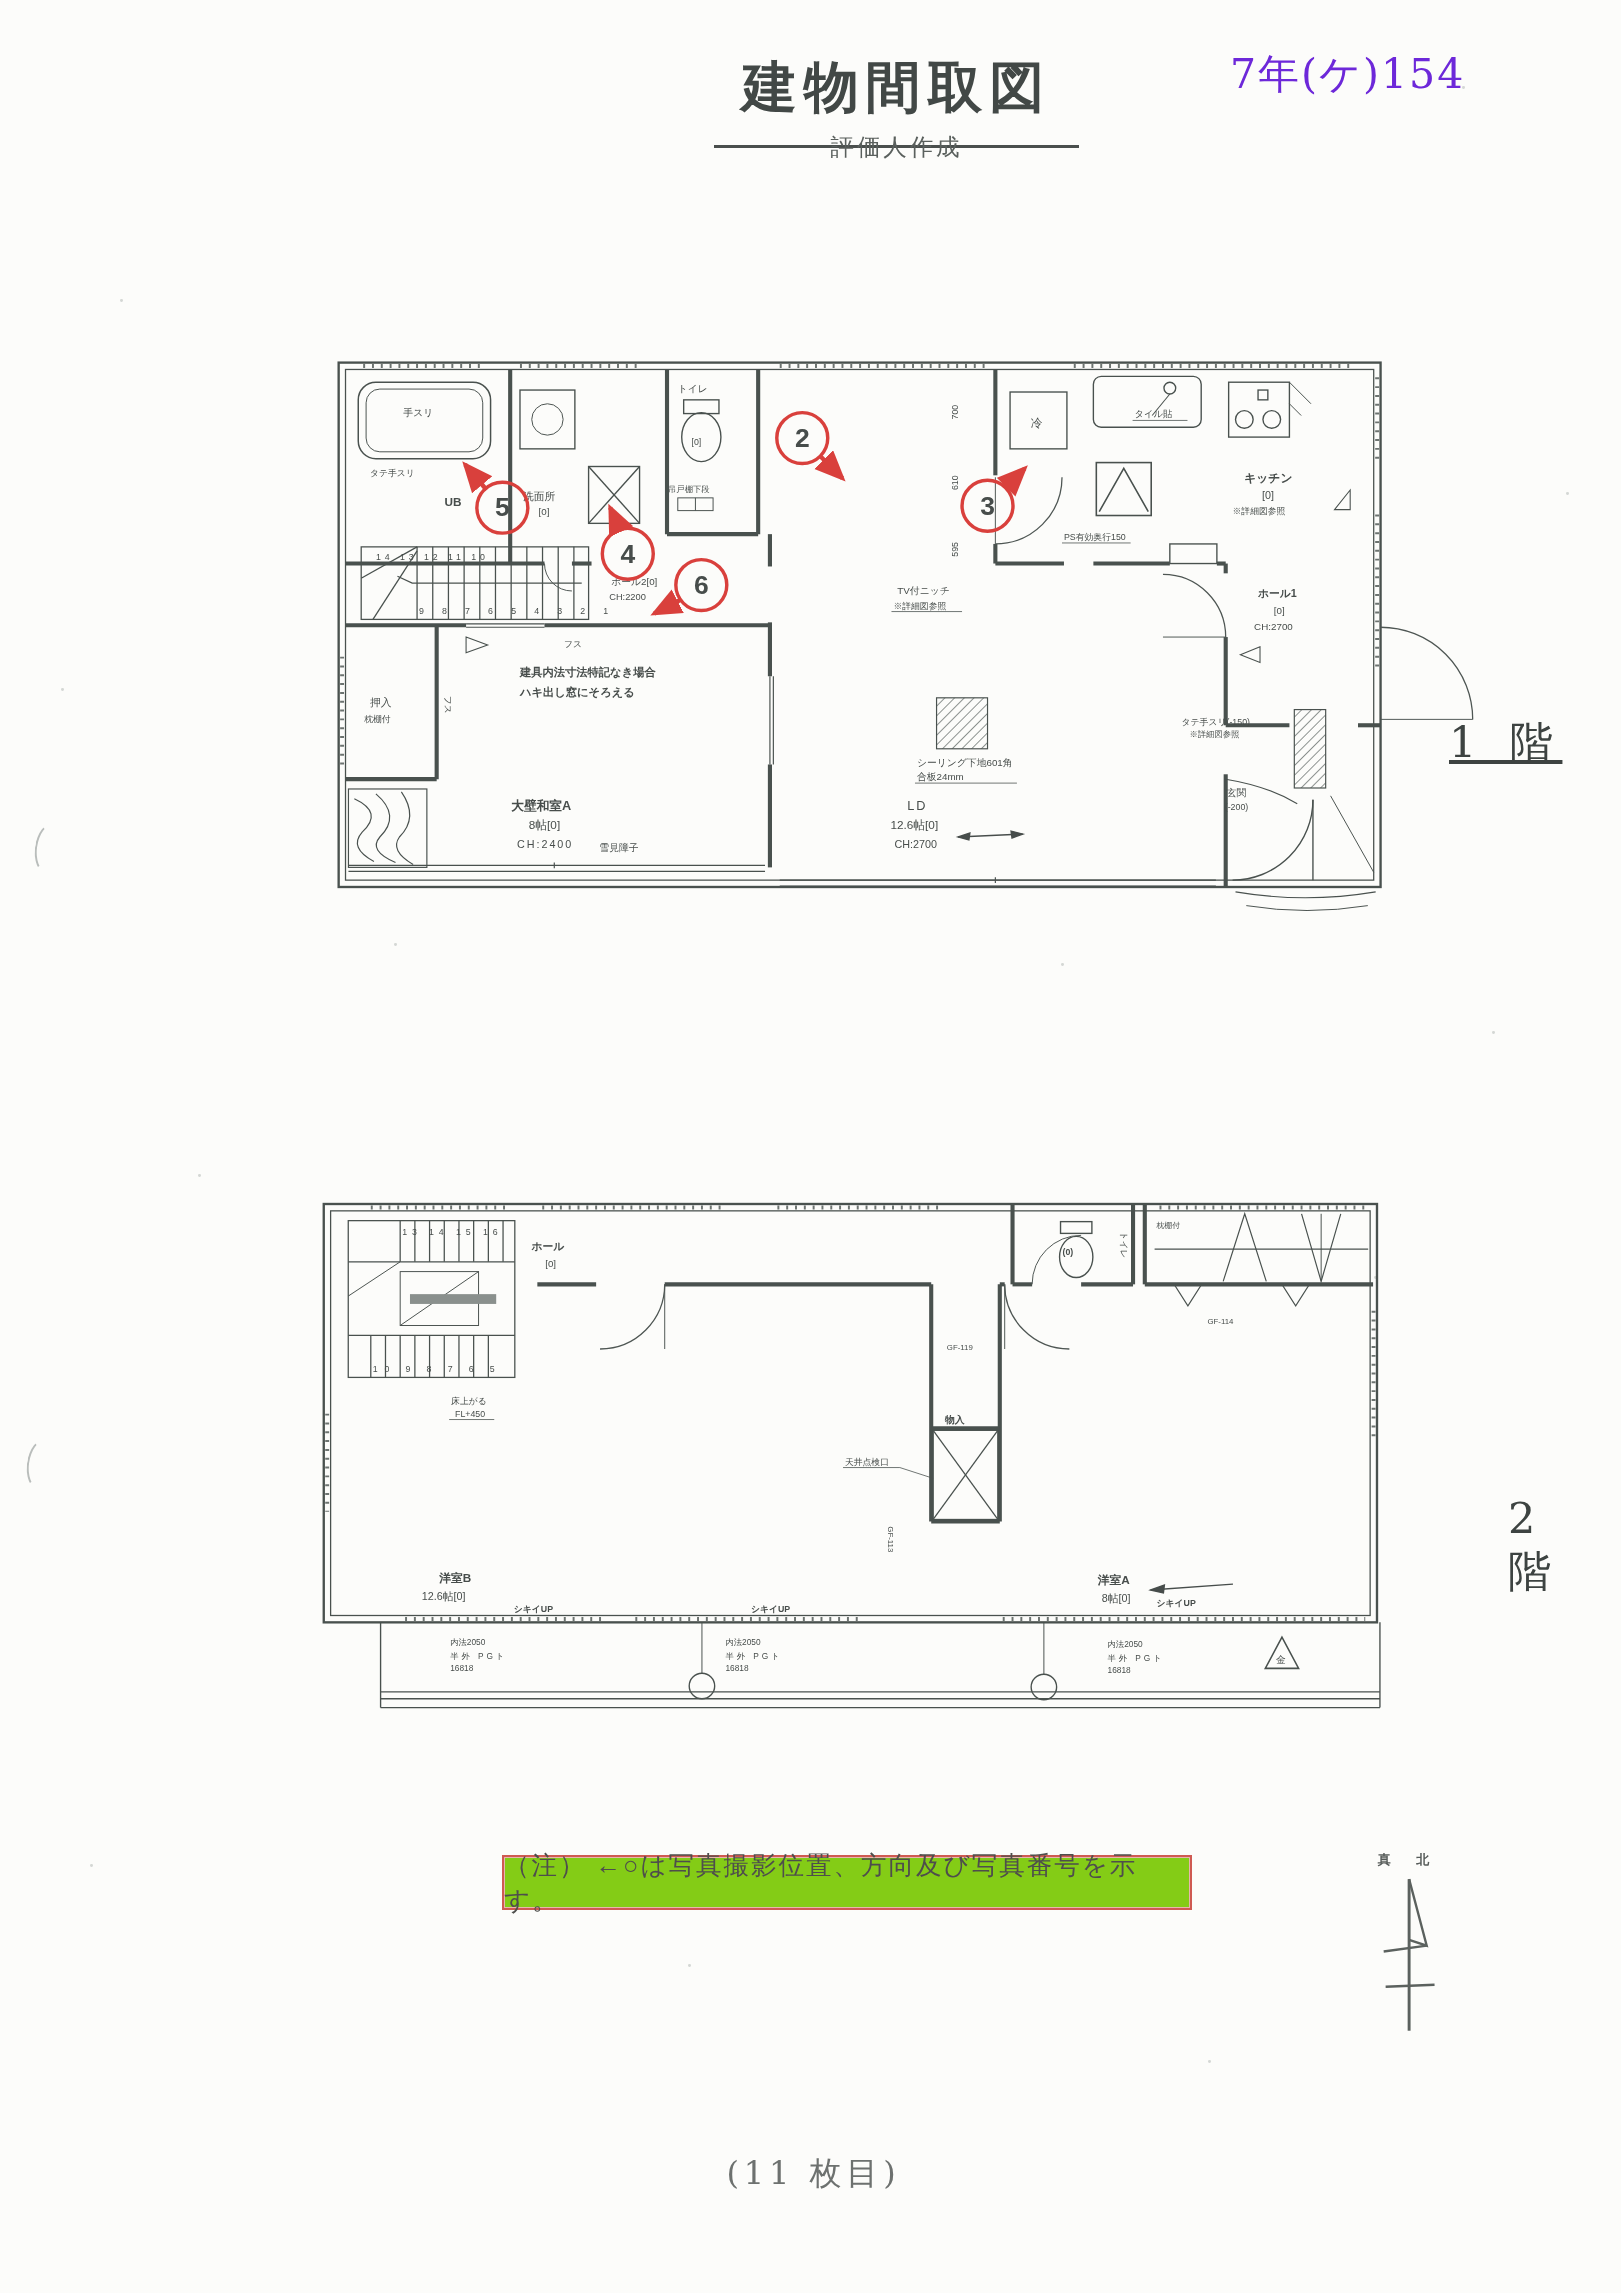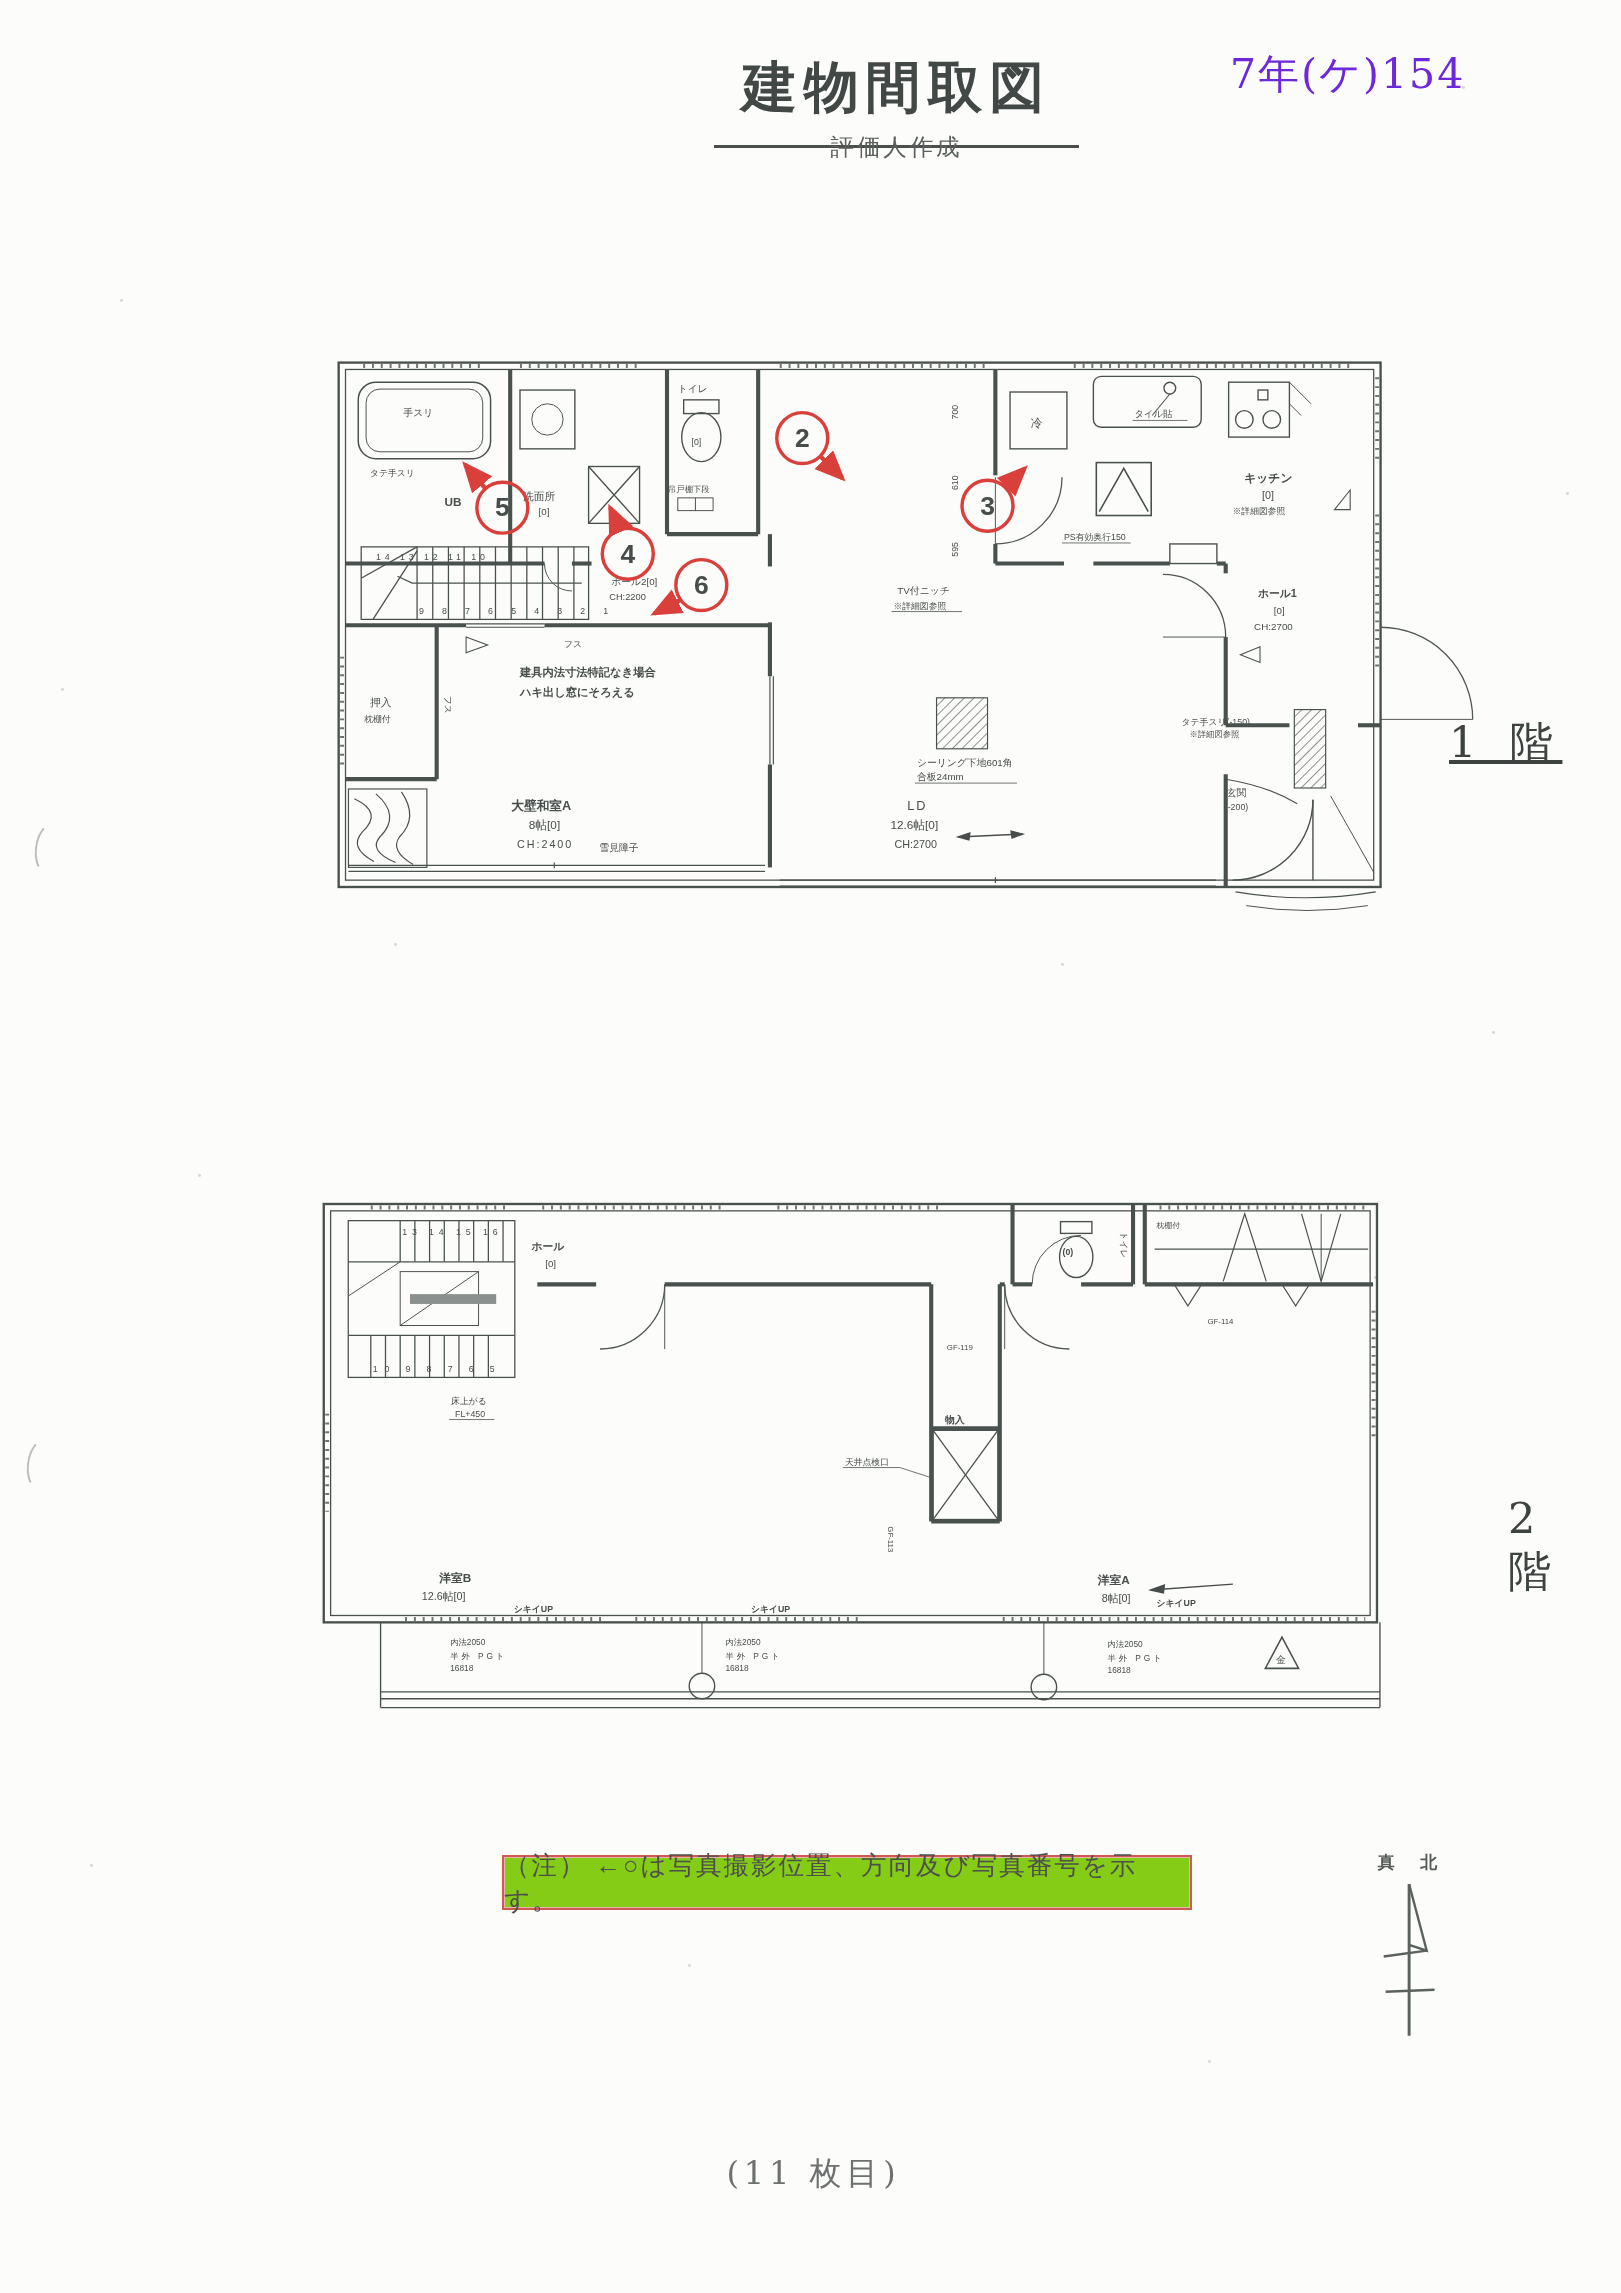--- a/index.html
+++ b/index.html
@@ -23,21 +23,21 @@
     font-family:"DejaVu Serif","Liberation Serif",serif;}
   #floor1-tag{left:1449px;top:714px;text-decoration:underline;}
   #floor2-tag{left:1460px;top:1493px;margin-left:48px;}
   #note-box{
     left:502px;top:1855px;width:686px;height:51px;
     border:2.9px solid #cf5a52;box-shadow:inset 0 0 0 1px #e9b4ad;
     display:flex;align-items:center;justify-content:center;
     font-size:25.5px;letter-spacing:2px;color:#4e4e4c;background:#84cc16;
   }
   #compass{left:1370px;top:1851px;width:108px;}
-  #compass .lbl{font-size:17px;font-weight:bold;letter-spacing:25.5px;color:#565b59;padding-left:7.8px;}
+  #compass .lbl{font-size:13px;font-weight:bold;letter-spacing:25.5px;color:#565b59;padding-left:7.8px;}
   #footer{left:647px;top:2152px;width:333px;text-align:center;
     font-size:32px;letter-spacing:4.9px;color:#6d716f;
     font-family:"DejaVu Serif","Liberation Serif",serif;}
   .punch{width:25.5px;height:47px;border:2.9px solid transparent;
     border-left-color:#a9aeac;border-radius:50%;transform:rotate(8deg);opacity:.8;}
   .speck{width:2.9px;height:2.9px;border-radius:50%;background:#b3b8b4;opacity:.55;}
   svg{position:absolute;}
   svg text{fill:#474d4b;font-family:"Liberation Sans",sans-serif;}
 </style>
 </head>

